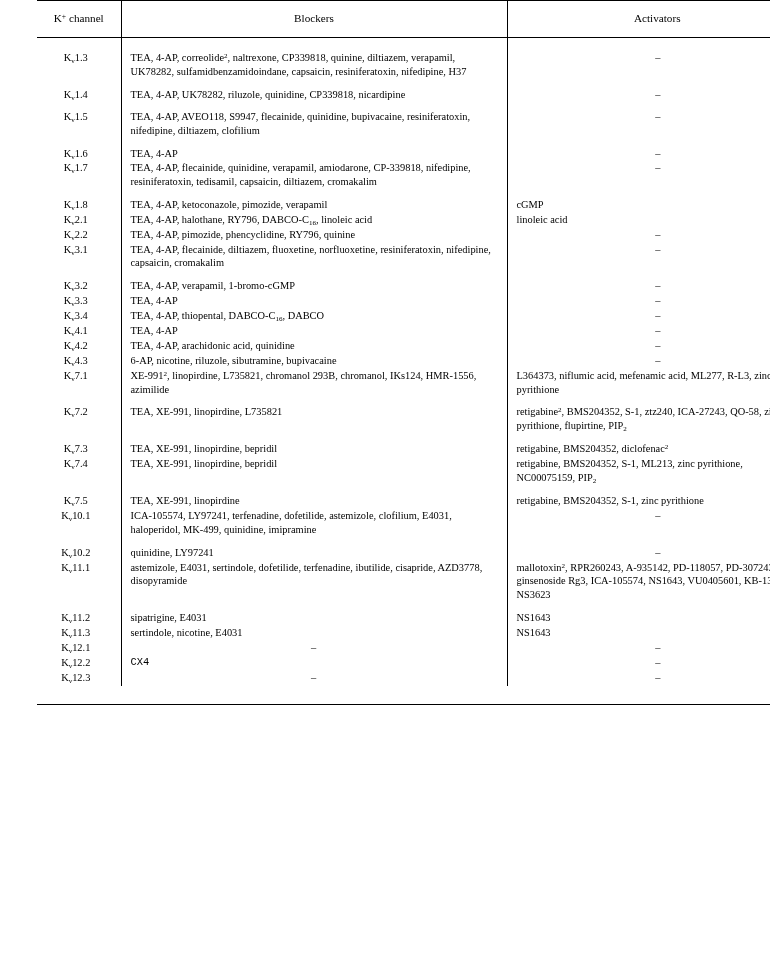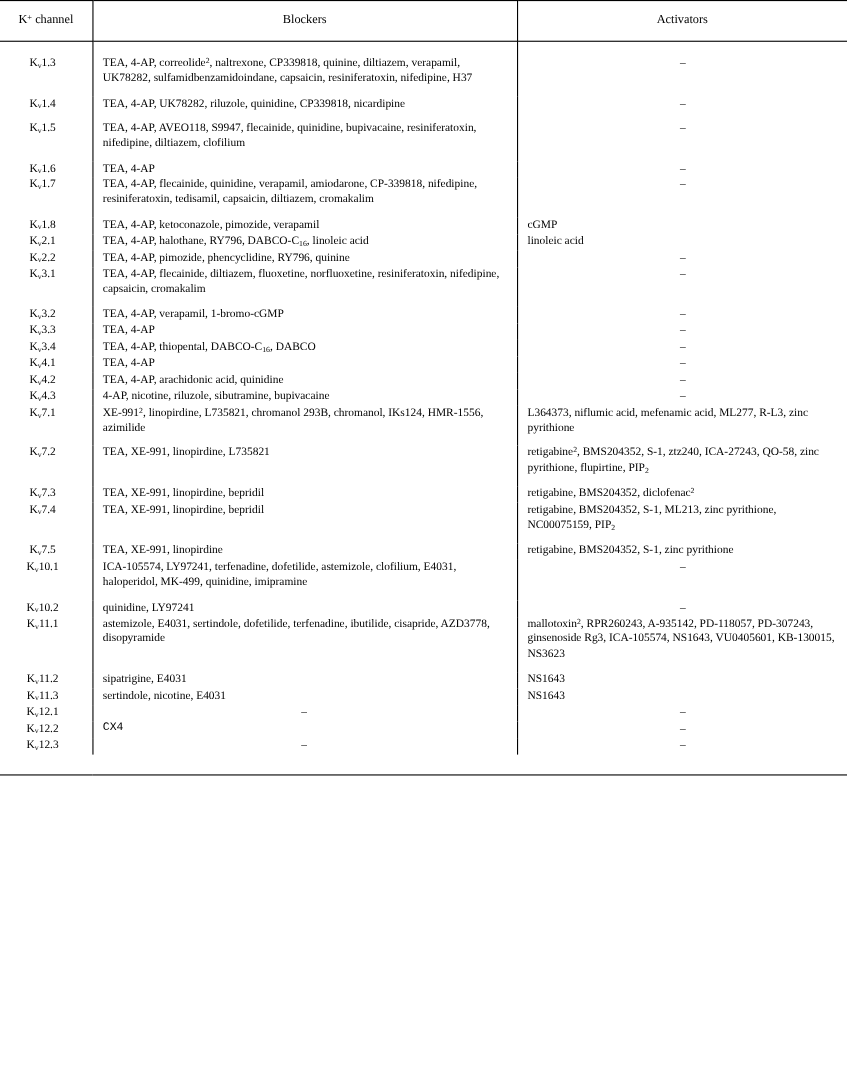--- a/index.html
+++ b/index.html
@@ -12,20 +12,21 @@
     color: #000000;
     -webkit-font-smoothing: antialiased;
   }
   #page {
     width: 770px;
     height: 977px;
     position: relative;
     background: #ffffff;
     box-sizing: border-box;
     overflow: hidden;
+    padding-left: 37px;
   }
   table.tbl {
     width: 770px;
     border-collapse: collapse;
     table-layout: fixed;
     font-size: 10.5px;
     line-height: 1.32;
   }
   table.tbl col.c-channel { width: 84px; }
   table.tbl col.c-blockers { width: 386px; }
@@ -181,21 +182,21 @@
           <td class="blockers" style="padding-bottom: 1px;">TEA, 4-AP</td>
           <td class="activators dash" style="padding-bottom: 1px;">–</td>
         </tr>
         <tr>
           <td class="channel" style="padding-bottom: 1px; margin-left: 36px;">K<sub>v</sub>4.2</td>
           <td class="blockers" style="padding-bottom: 1px;">TEA, 4-AP, arachidonic acid, quinidine</td>
           <td class="activators dash" style="padding-bottom: 1px;">–</td>
         </tr>
         <tr>
           <td class="channel" style="padding-bottom: 1px;">K<sub>v</sub>4.3</td>
-          <td class="blockers" style="padding-bottom: 1px;">4-AP, nicotine, riluzole, sibutramine, bupivacaine</td>
+          <td class="blockers" style="padding-bottom: 1px;">6-AP, nicotine, riluzole, sibutramine, bupivacaine</td>
           <td class="activators dash" style="padding-bottom: 1px;">–</td>
         </tr>
         <tr>
           <td class="channel" style="padding-bottom: 9px;">K<sub>v</sub>7.1</td>
           <td class="blockers" style="padding-bottom: 9px;">XE-991<sup>2</sup>, linopirdine, L735821, chromanol 293B, chromanol, IKs124, HMR-1556, azimilide</td>
           <td class="activators" style="padding-bottom: 9px;">L364373, niflumic acid, mefenamic acid, ML277, R-L3, zinc pyrithione</td>
         </tr>
         <tr>
           <td class="channel" style="padding-bottom: 9px;">K<sub>v</sub>7.2</td>
           <td class="blockers" style="padding-bottom: 9px;">TEA, XE-991, linopirdine, L735821</td>

